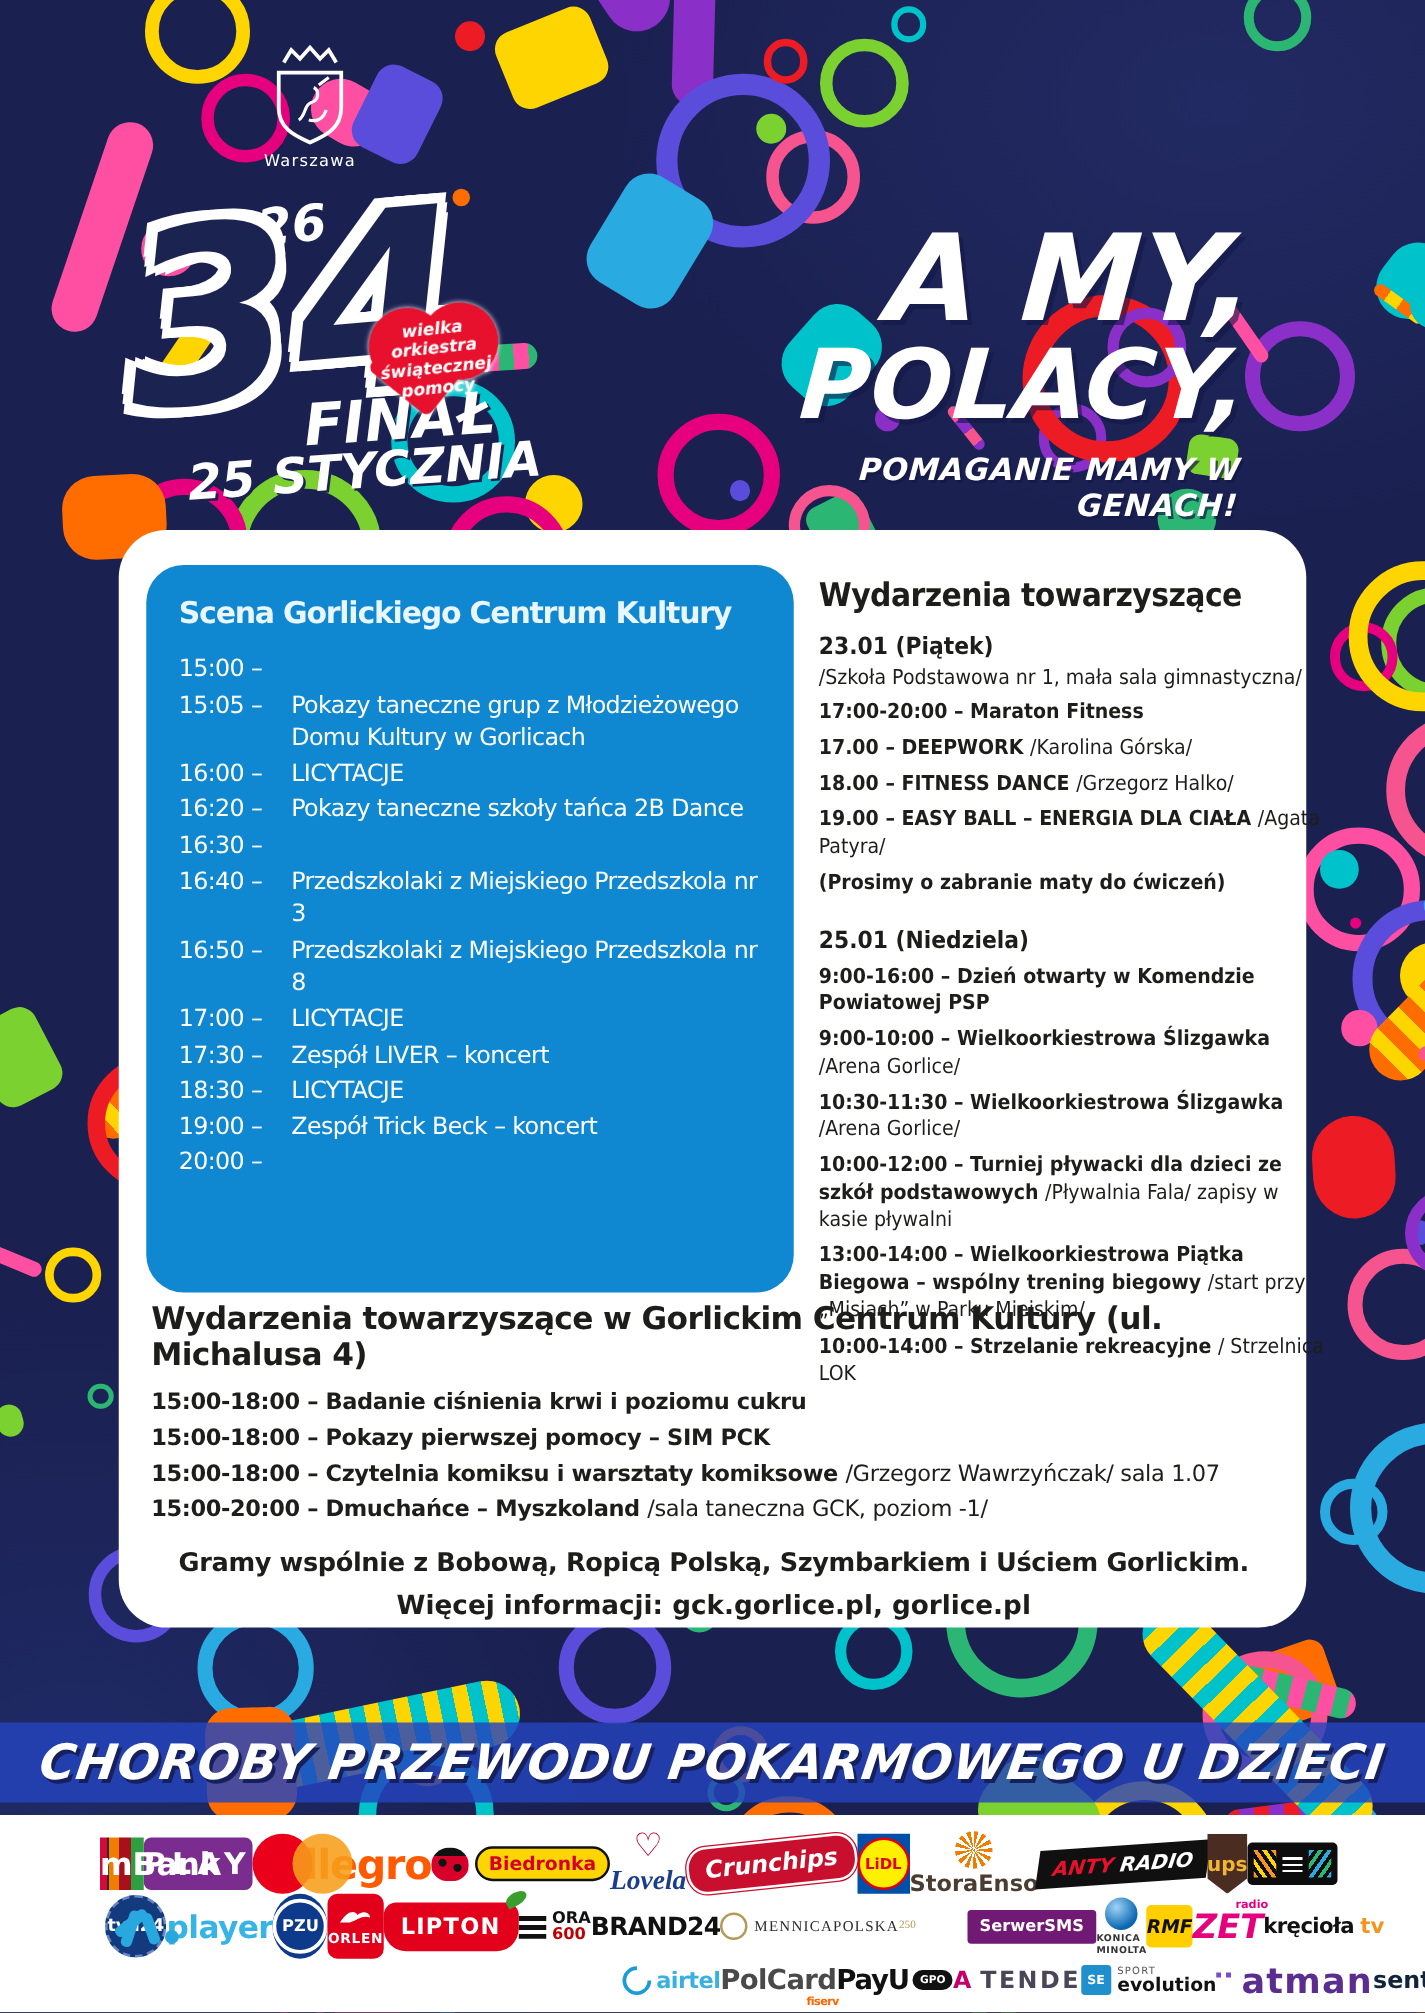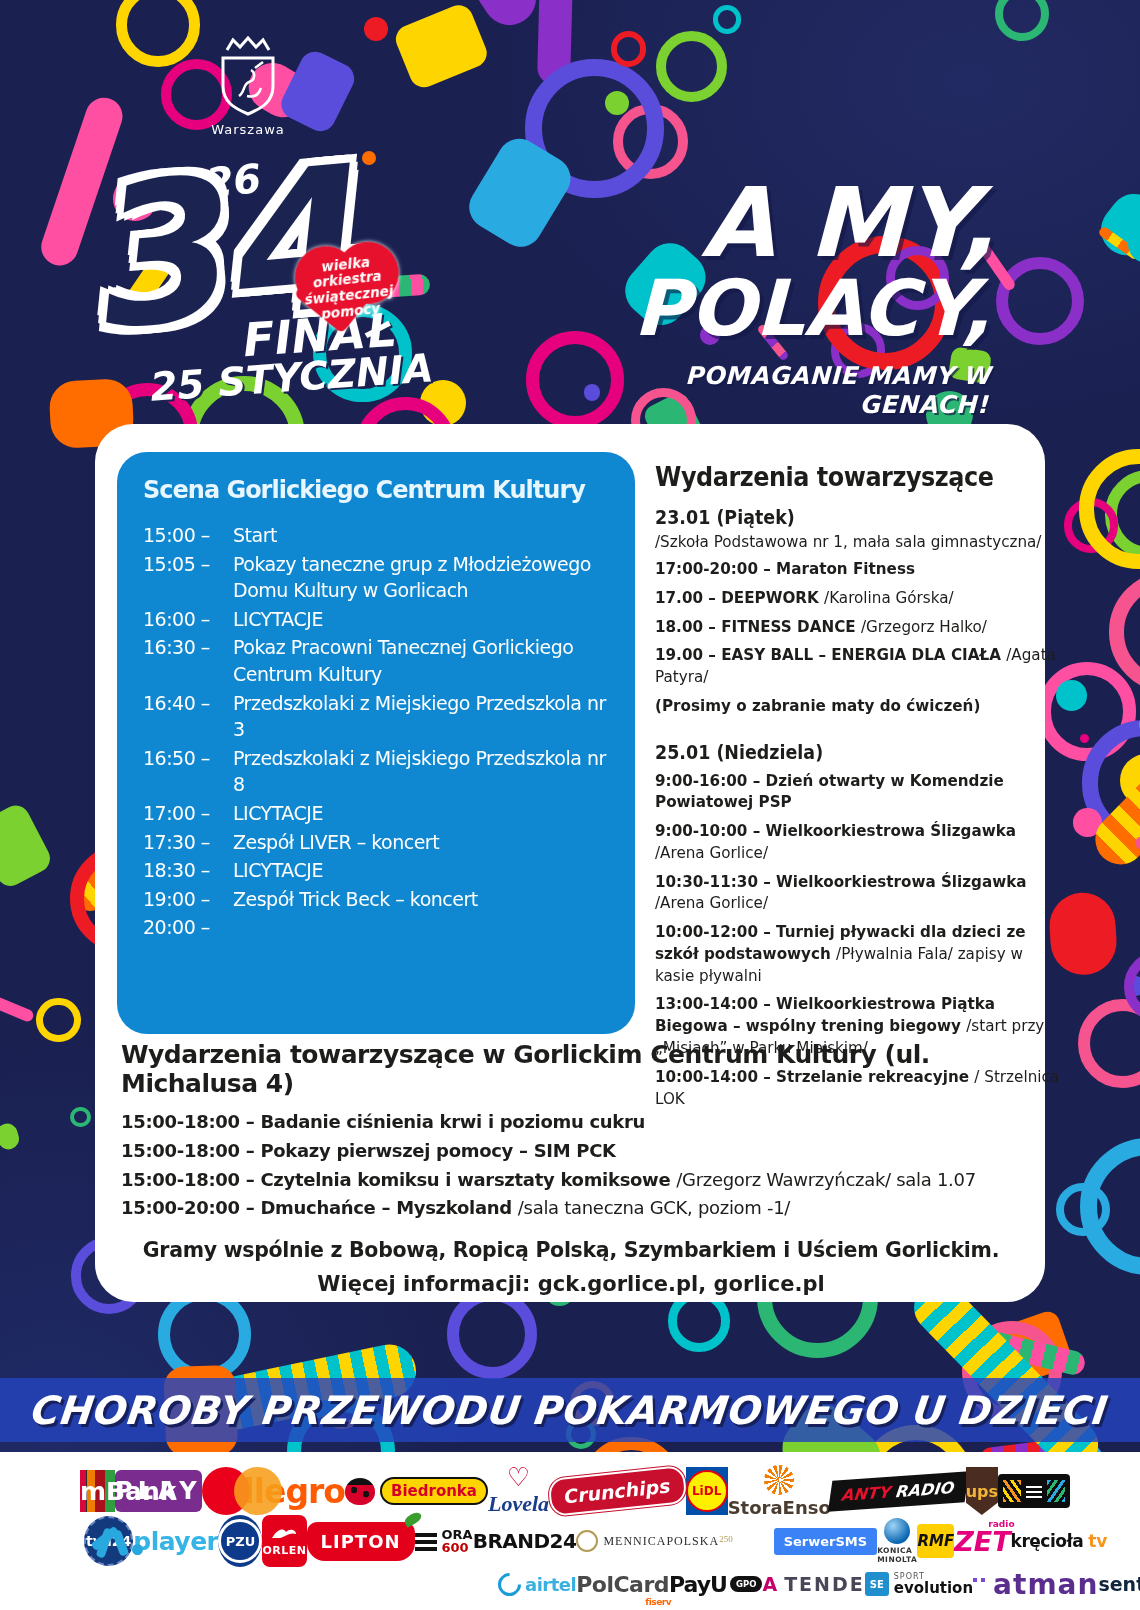--- a/index.html
+++ b/index.html
@@ -157,21 +157,21 @@
   .ora i{width:22px;height:20px;background:repeating-linear-gradient(0deg,#111 0 4px,#fff 4px 7px);}
   .ora .col{display:flex;flex-direction:column;line-height:1;}
   .ora .a{font-size:13px;font-weight:800;color:#111;}
   .ora .b{font-size:13px;font-weight:800;color:#c00000;}
   .brand24{font-size:20px;font-weight:800;color:#111;letter-spacing:-.5px;}
   .mennica{display:flex;align-items:center;gap:5px;font-family:"Liberation Serif", serif;}
   .mennica i{width:18px;height:18px;border-radius:50%;border:2px solid #b49a57;}
   .mennica .col{display:flex;flex-direction:row;line-height:1.05;color:#2b2b2b;text-align:center;}
   .mennica .a,.mennica .b{font-size:12px;letter-spacing:1px;}
   .mennica .c{font-size:9px;color:#b49a57;}
-  .ssms{background:#3b82f6;border-radius:3px;padding:6px 10px;color:#fff;font-weight:800;font-size:13px;margin-left:41px;}
+  .ssms{background:#701a75;border-radius:3px;padding:6px 10px;color:#fff;font-weight:800;font-size:13px;margin-left:41px;}
   .konica{display:flex;flex-direction:column;align-items:center;gap:2px;}
   .konica i{width:26px;height:26px;border-radius:50%;
     background:radial-gradient(circle at 35% 30%, #9fd4f5, #0a66b2 70%);}
   .konica b{font-size:7.5px;color:#333;font-weight:600;letter-spacing:.5px;}
   .rmf{width:48px;height:34px;background:#ffcf00;border-radius:4px;display:grid;place-items:center;
     color:#111;font-weight:800;font-style:italic;font-size:15px;}
   .zet{position:relative;color:#e5007d;font-weight:800;font-style:italic;font-size:27px;line-height:1;}
   .zet sup{position:absolute;right:-4px;top:-8px;font-size:9px;font-style:normal;font-weight:600;}
   .krec .a{font-size:17px;font-weight:800;color:#111;letter-spacing:-.5px;}
   .krec .b{font-size:17px;font-weight:800;color:#f7941d;}
@@ -408,33 +408,35 @@
       <div class="s3">POMAGANIE MAMY W GENACH!</div>
     </div>
   </div>
 
   <div class="card">
     <div class="bluebox">
       <h2>Scena Gorlickiego Centrum Kultury</h2>
       <ul class="sched">
         <li>
             <span class="tt">15:00 –</span>
-            <span class="tx">Start</span>
           </li>
         <li>
             <span class="tt">15:05 –</span>
             <span class="tx">Pokazy taneczne grup z Młodzieżowego Domu Kultury w Gorlicach</span>
           </li>
         <li>
             <span class="tt">16:00 –</span>
             <span class="tx">LICYTACJE</span>
           </li>
         <li>
+            <span class="tt">16:20 –</span>
+            <span class="tx">Pokazy taneczne szkoły tańca 2B Dance</span>
+          </li>
+        <li>
             <span class="tt">16:30 –</span>
-            <span class="tx">Pokaz Pracowni Tanecznej Gorlickiego Centrum Kultury</span>
           </li>
         <li>
             <span class="tt">16:40 –</span>
             <span class="tx">Przedszkolaki z Miejskiego Przedszkola nr 3</span>
           </li>
         <li>
             <span class="tt">16:50 –</span>
             <span class="tx">Przedszkolaki z Miejskiego Przedszkola nr 8</span>
           </li>
         <li>

